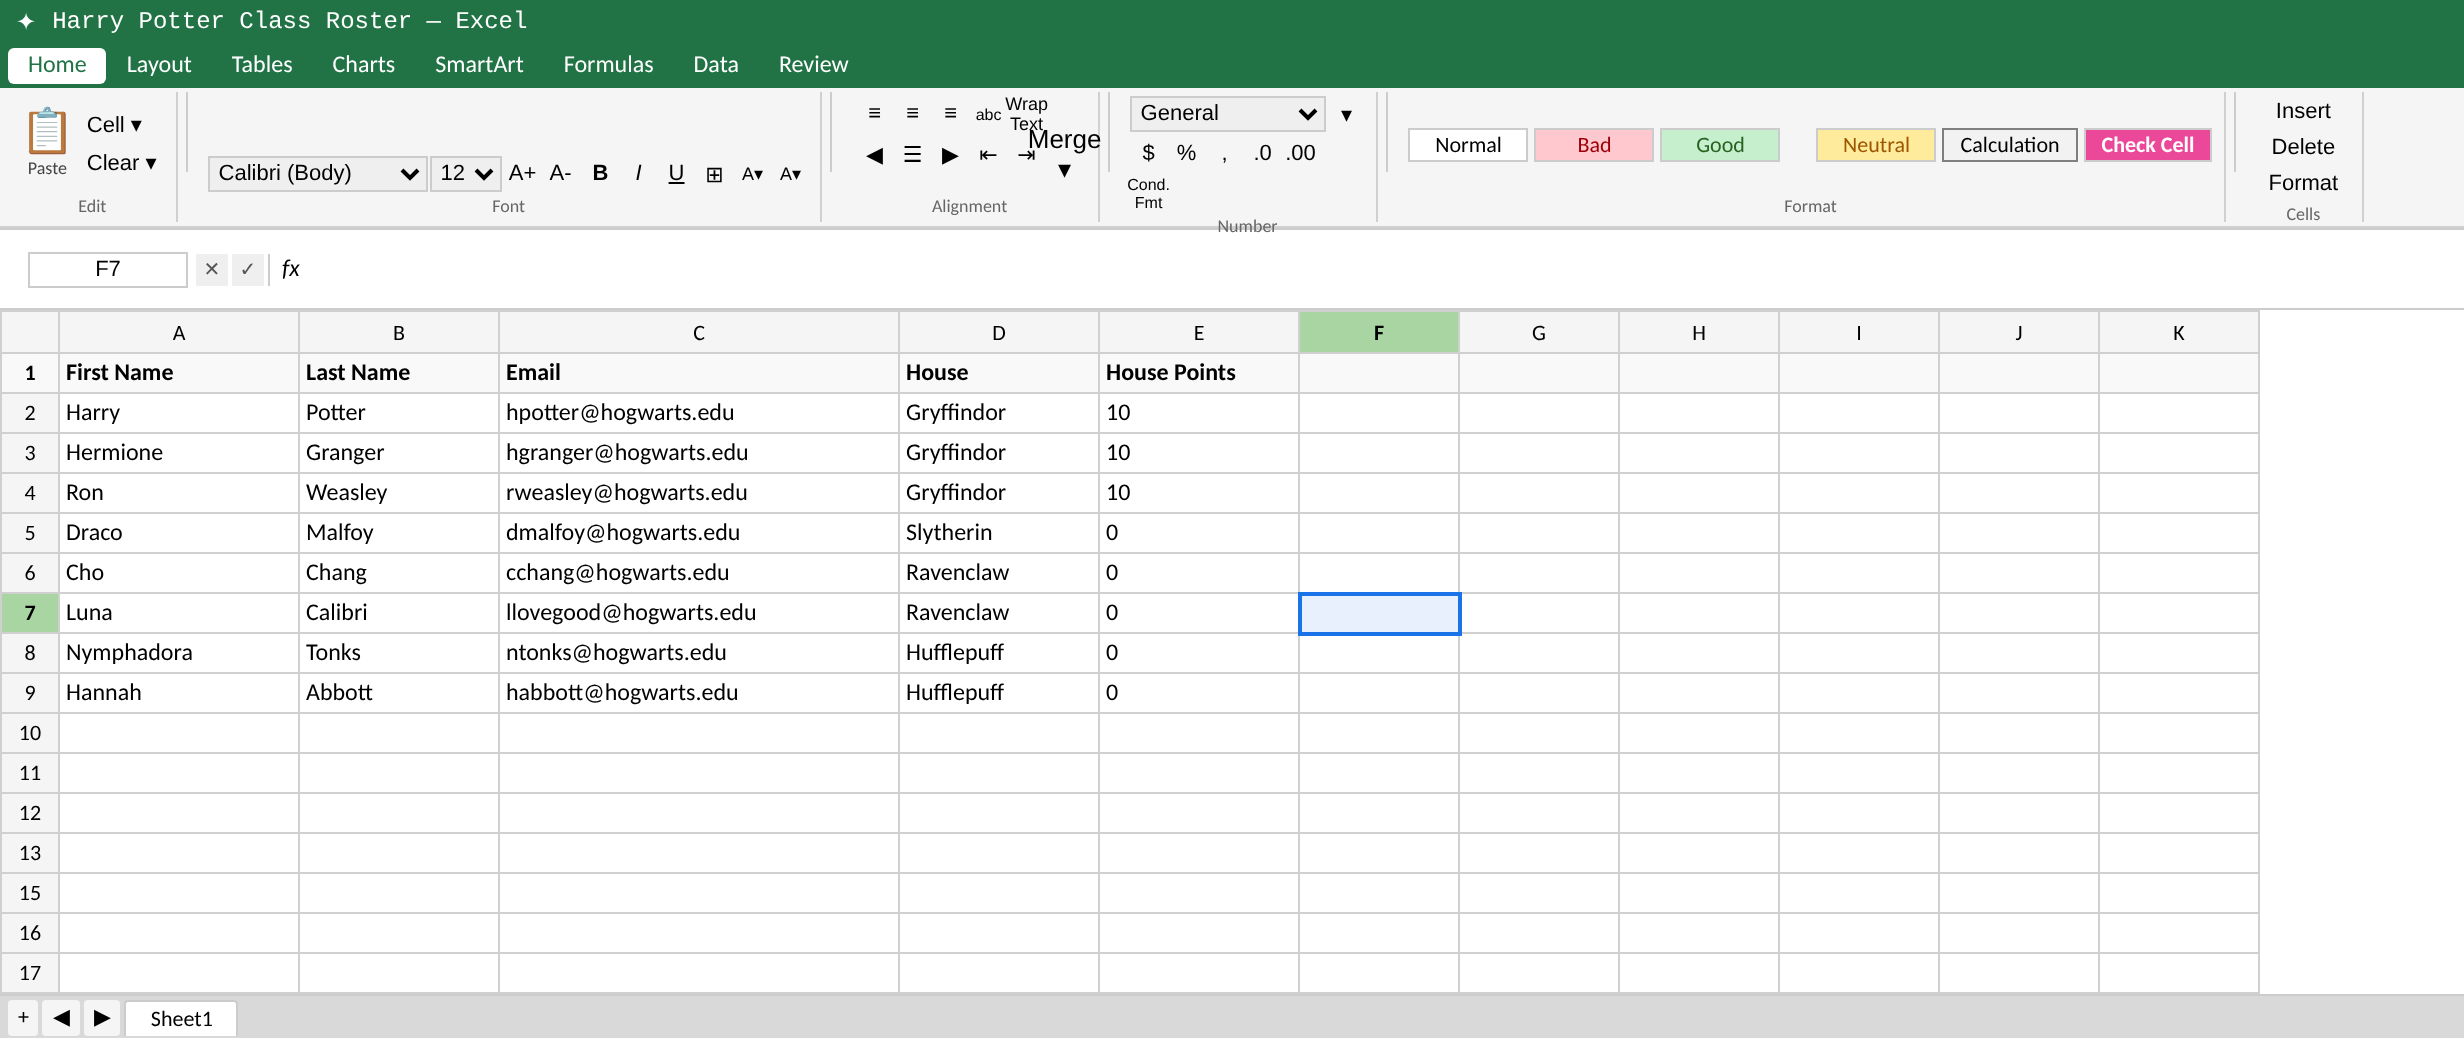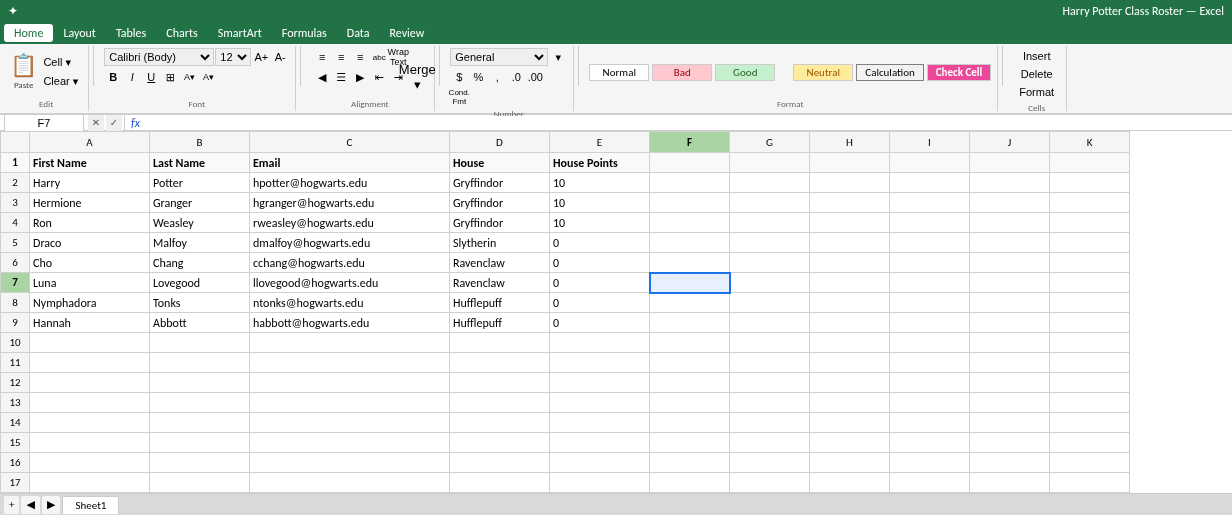--- a/index.html
+++ b/index.html
@@ -8,21 +8,21 @@
     
     .title-bar {
       background: #217346;
       color: white;
       height: 22px;
       display: flex;
       align-items: center;
       padding: 0 8px;
       font-size: 12px;
     }
-    .title-bar-center { flex: 1; text-align: right; }
+    .title-bar-center { flex: 1; text-align: left; font-family: Liberation Mono, monospace; }
 
     
     .menu-bar {
       background: #217346;
       height: 22px;
       display: flex;
       align-items: center;
       padding: 0 4px;
     }
     .menu-item {
@@ -90,24 +90,24 @@
     .style-bad { background: #ffc7ce; color: #9c0006; }
     .style-good { background: #c6efce; color: #276221; }
     .style-neutral { background: #ffeb9c; color: #9c5700; }
     .style-calculation { background: #f2f2f2; color: #000; border: 1px solid #7f7f7f; }
     .style-check-cell { background: #ec4899; color: white; font-weight: bold; }
 
     
     .formula-bar {
       display: flex;
       align-items: center;
-      height: 16px;
+      height: 40px;
       border-bottom: 1px solid #ccc;
       background: white;
-      padding: 0 4px;
+      padding: 0 14px;
       gap: 4px;
     }
     .cell-ref {
       width: 80px;
       border: 1px solid #ccc;
       height: 18px;
       font-size: 11px;
       padding: 0 4px;
       text-align: center;
     }
@@ -121,21 +121,21 @@
       height: 16px;
       cursor: pointer;
       display: flex;
       align-items: center;
       justify-content: center;
       font-size: 10px;
       border: 1px solid transparent;
       color: #555;
     }
     .formula-divider { width: 1px; background: #ccc; height: 16px; }
-    .fx-label { font-style: italic; color: #1d4ed8; font-size: 12px; padding: 0 4px; }
+    .fx-label { font-style: italic; color: #000000; font-size: 12px; padding: 0 4px; }
     .formula-input {
       flex: 1;
       border: none;
       outline: none;
       font-size: 12px;
     }
 
     
     .spreadsheet-container {
       display: flex;
@@ -288,21 +288,21 @@
             <span>Clear ▾</span>
           </button>
         </div>
       </div>
       <div class="ribbon-group-label">Edit</div>
     </div>
 
     <div class="separator"></div>
 
     <div class="ribbon-group" style="min-width:160px;">
-      <div class="ribbon-group-content" style="flex-direction:column;gap:2px;align-items:flex-start;">
+      <div class="ribbon-group-content" style="flex-direction:row;gap:2px;align-items:flex-end;">
         <div class="format-row">
           <select class="font-select">
             <option>Calibri (Body)</option>
           </select>
           <select class="size-select">
             <option>12</option>
           </select>
           <button class="small-btn">A+</button>
           <button class="small-btn">A-</button>
         </div>
@@ -516,21 +516,21 @@
             <td></td>
             <td></td>
             <td></td>
             <td></td>
             <td></td>
             <td></td>
           </tr>
           <tr>
             <td class="row-header" style="background: rgb(168, 213, 162); font-weight: bold;">7</td>
             <td>Luna</td>
-            <td>Lovegood</td>
+            <td>Calibri</td>
             <td>llovegood@hogwarts.edu</td>
             <td>Ravenclaw</td>
             <td>0</td>
             <td style="border: 2px solid rgb(26, 115, 232); background: rgb(232, 240, 254);"></td>
             <td></td>
             <td></td>
             <td></td>
             <td></td>
             <td></td>
           </tr>
@@ -612,34 +612,20 @@
             <td></td>
             <td></td>
             <td></td>
             <td></td>
             <td></td>
             <td></td>
             <td></td>
             <td></td>
           </tr>
           <tr>
-            <td class="row-header">14</td>
-            <td></td>
-            <td></td>
-            <td></td>
-            <td></td>
-            <td></td>
-            <td></td>
-            <td></td>
-            <td></td>
-            <td></td>
-            <td></td>
-            <td></td>
-          </tr>
-          <tr>
             <td class="row-header">15</td>
             <td></td>
             <td></td>
             <td></td>
             <td></td>
             <td></td>
             <td></td>
             <td></td>
             <td></td>
             <td></td>

